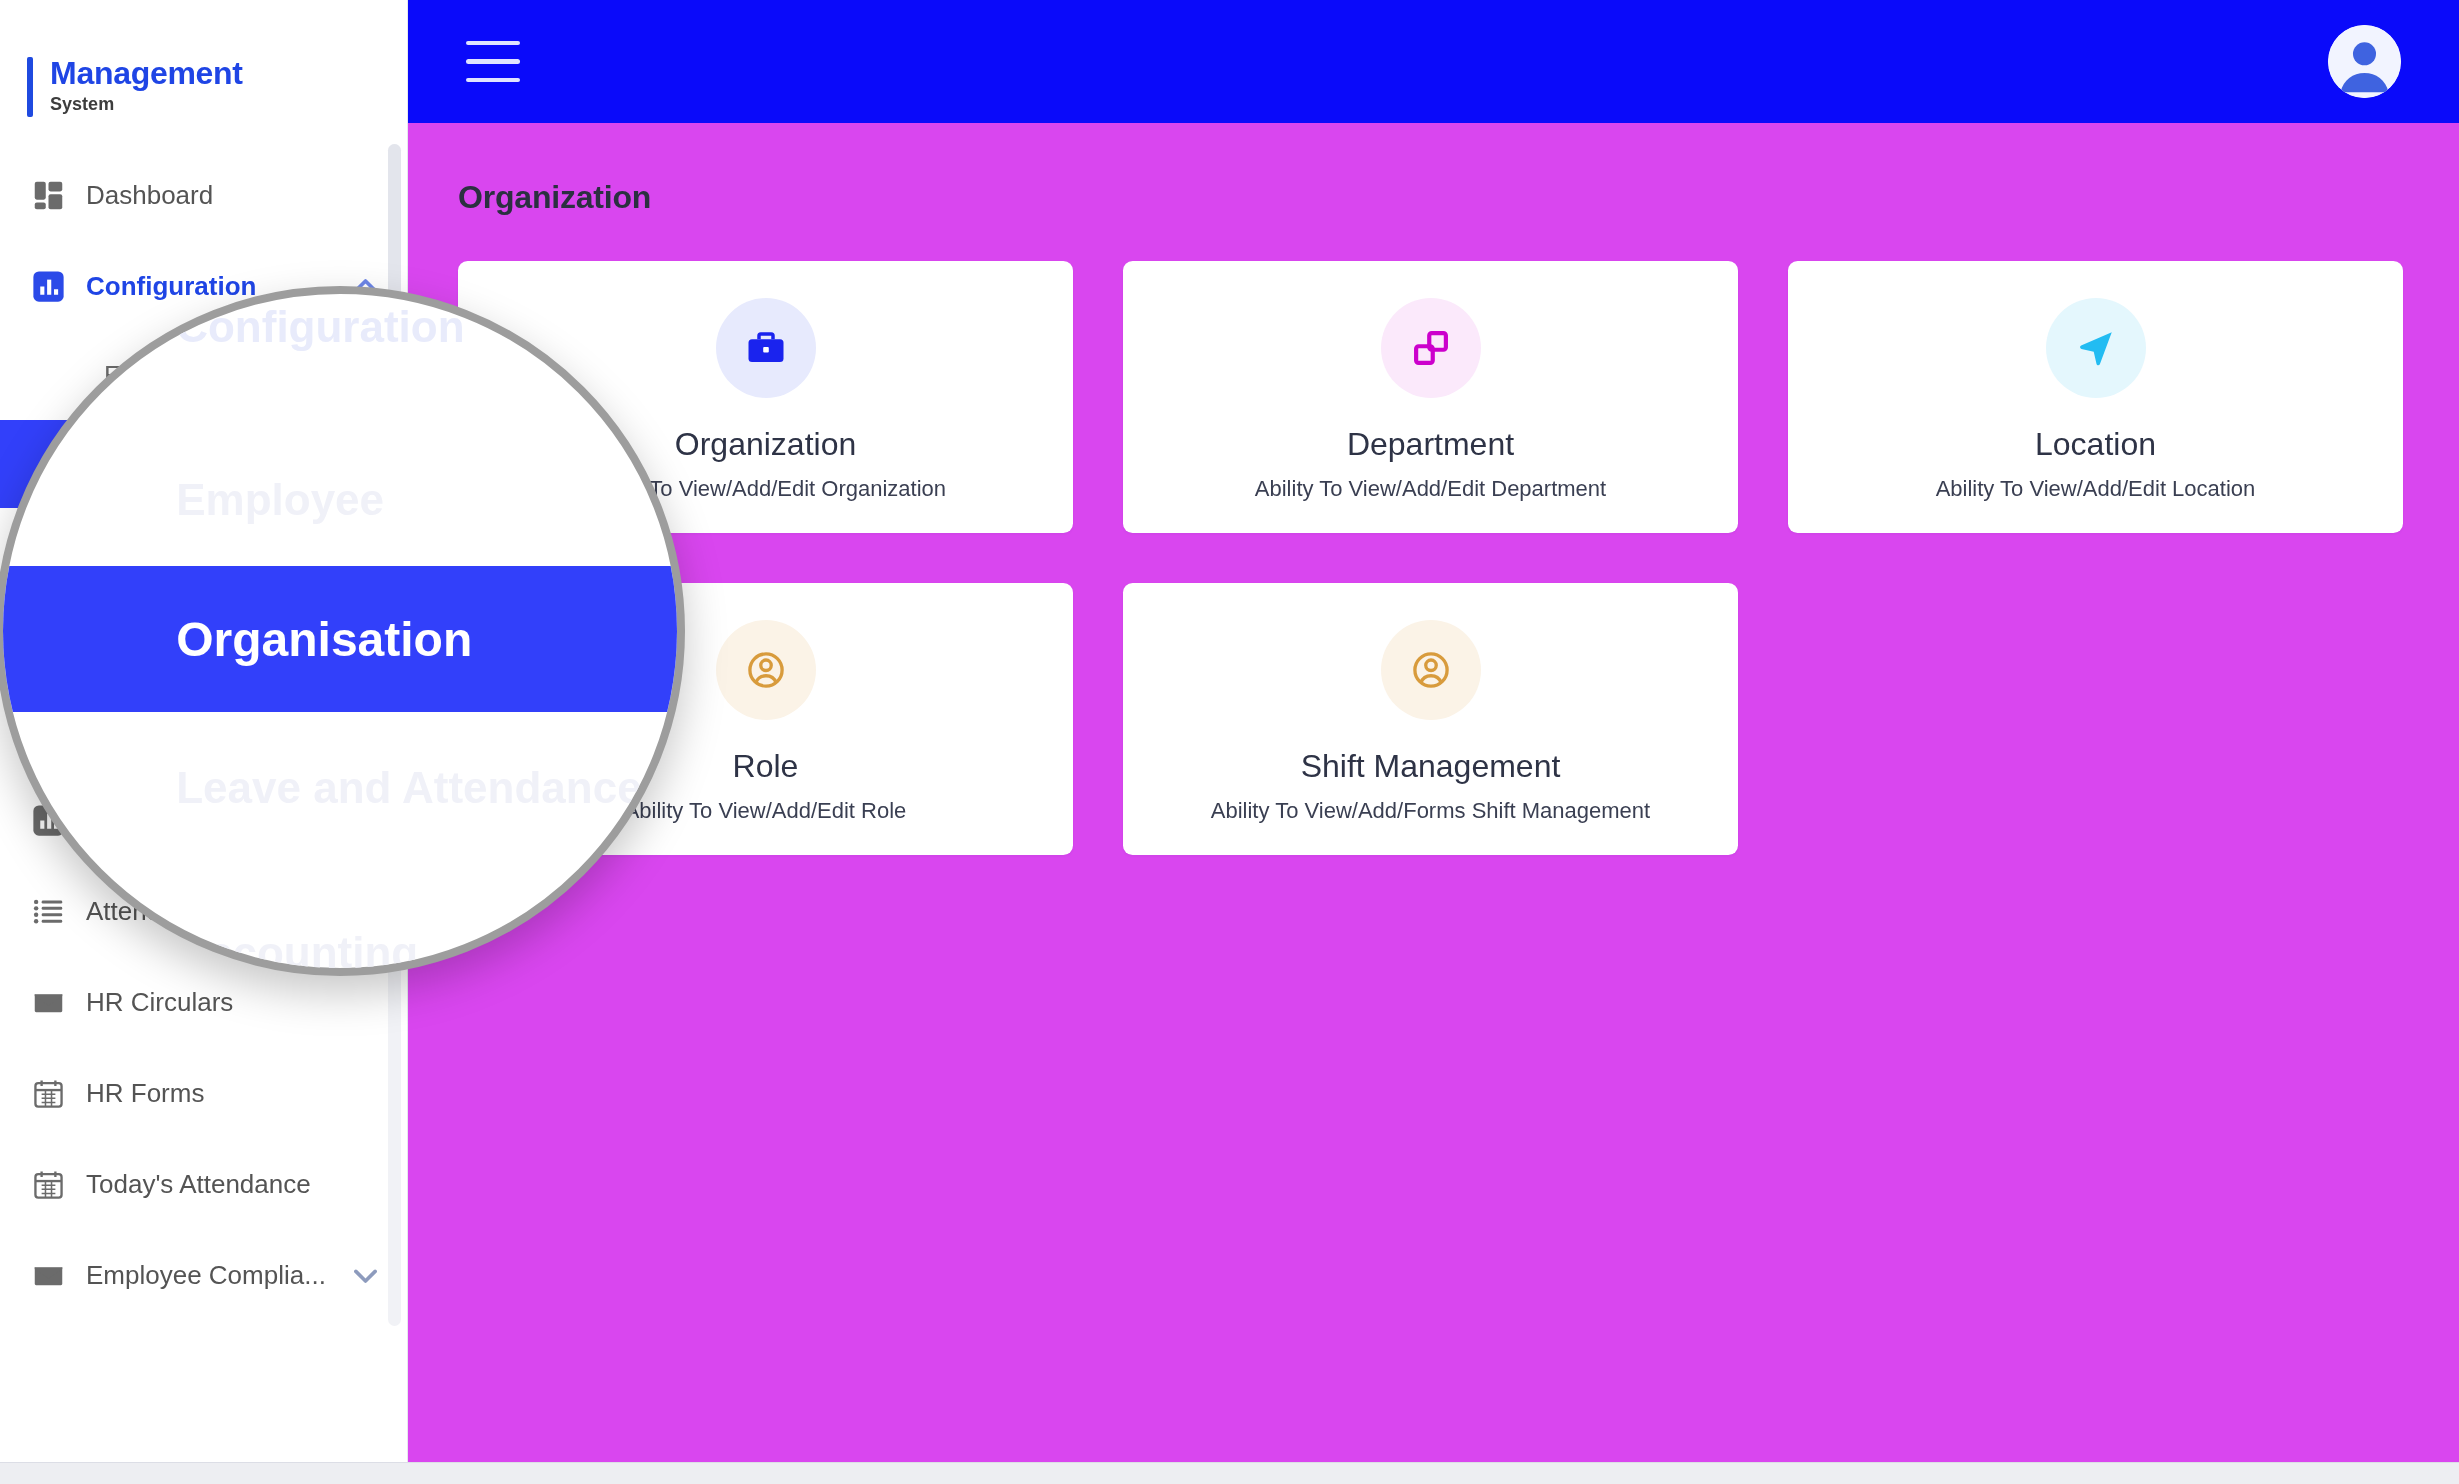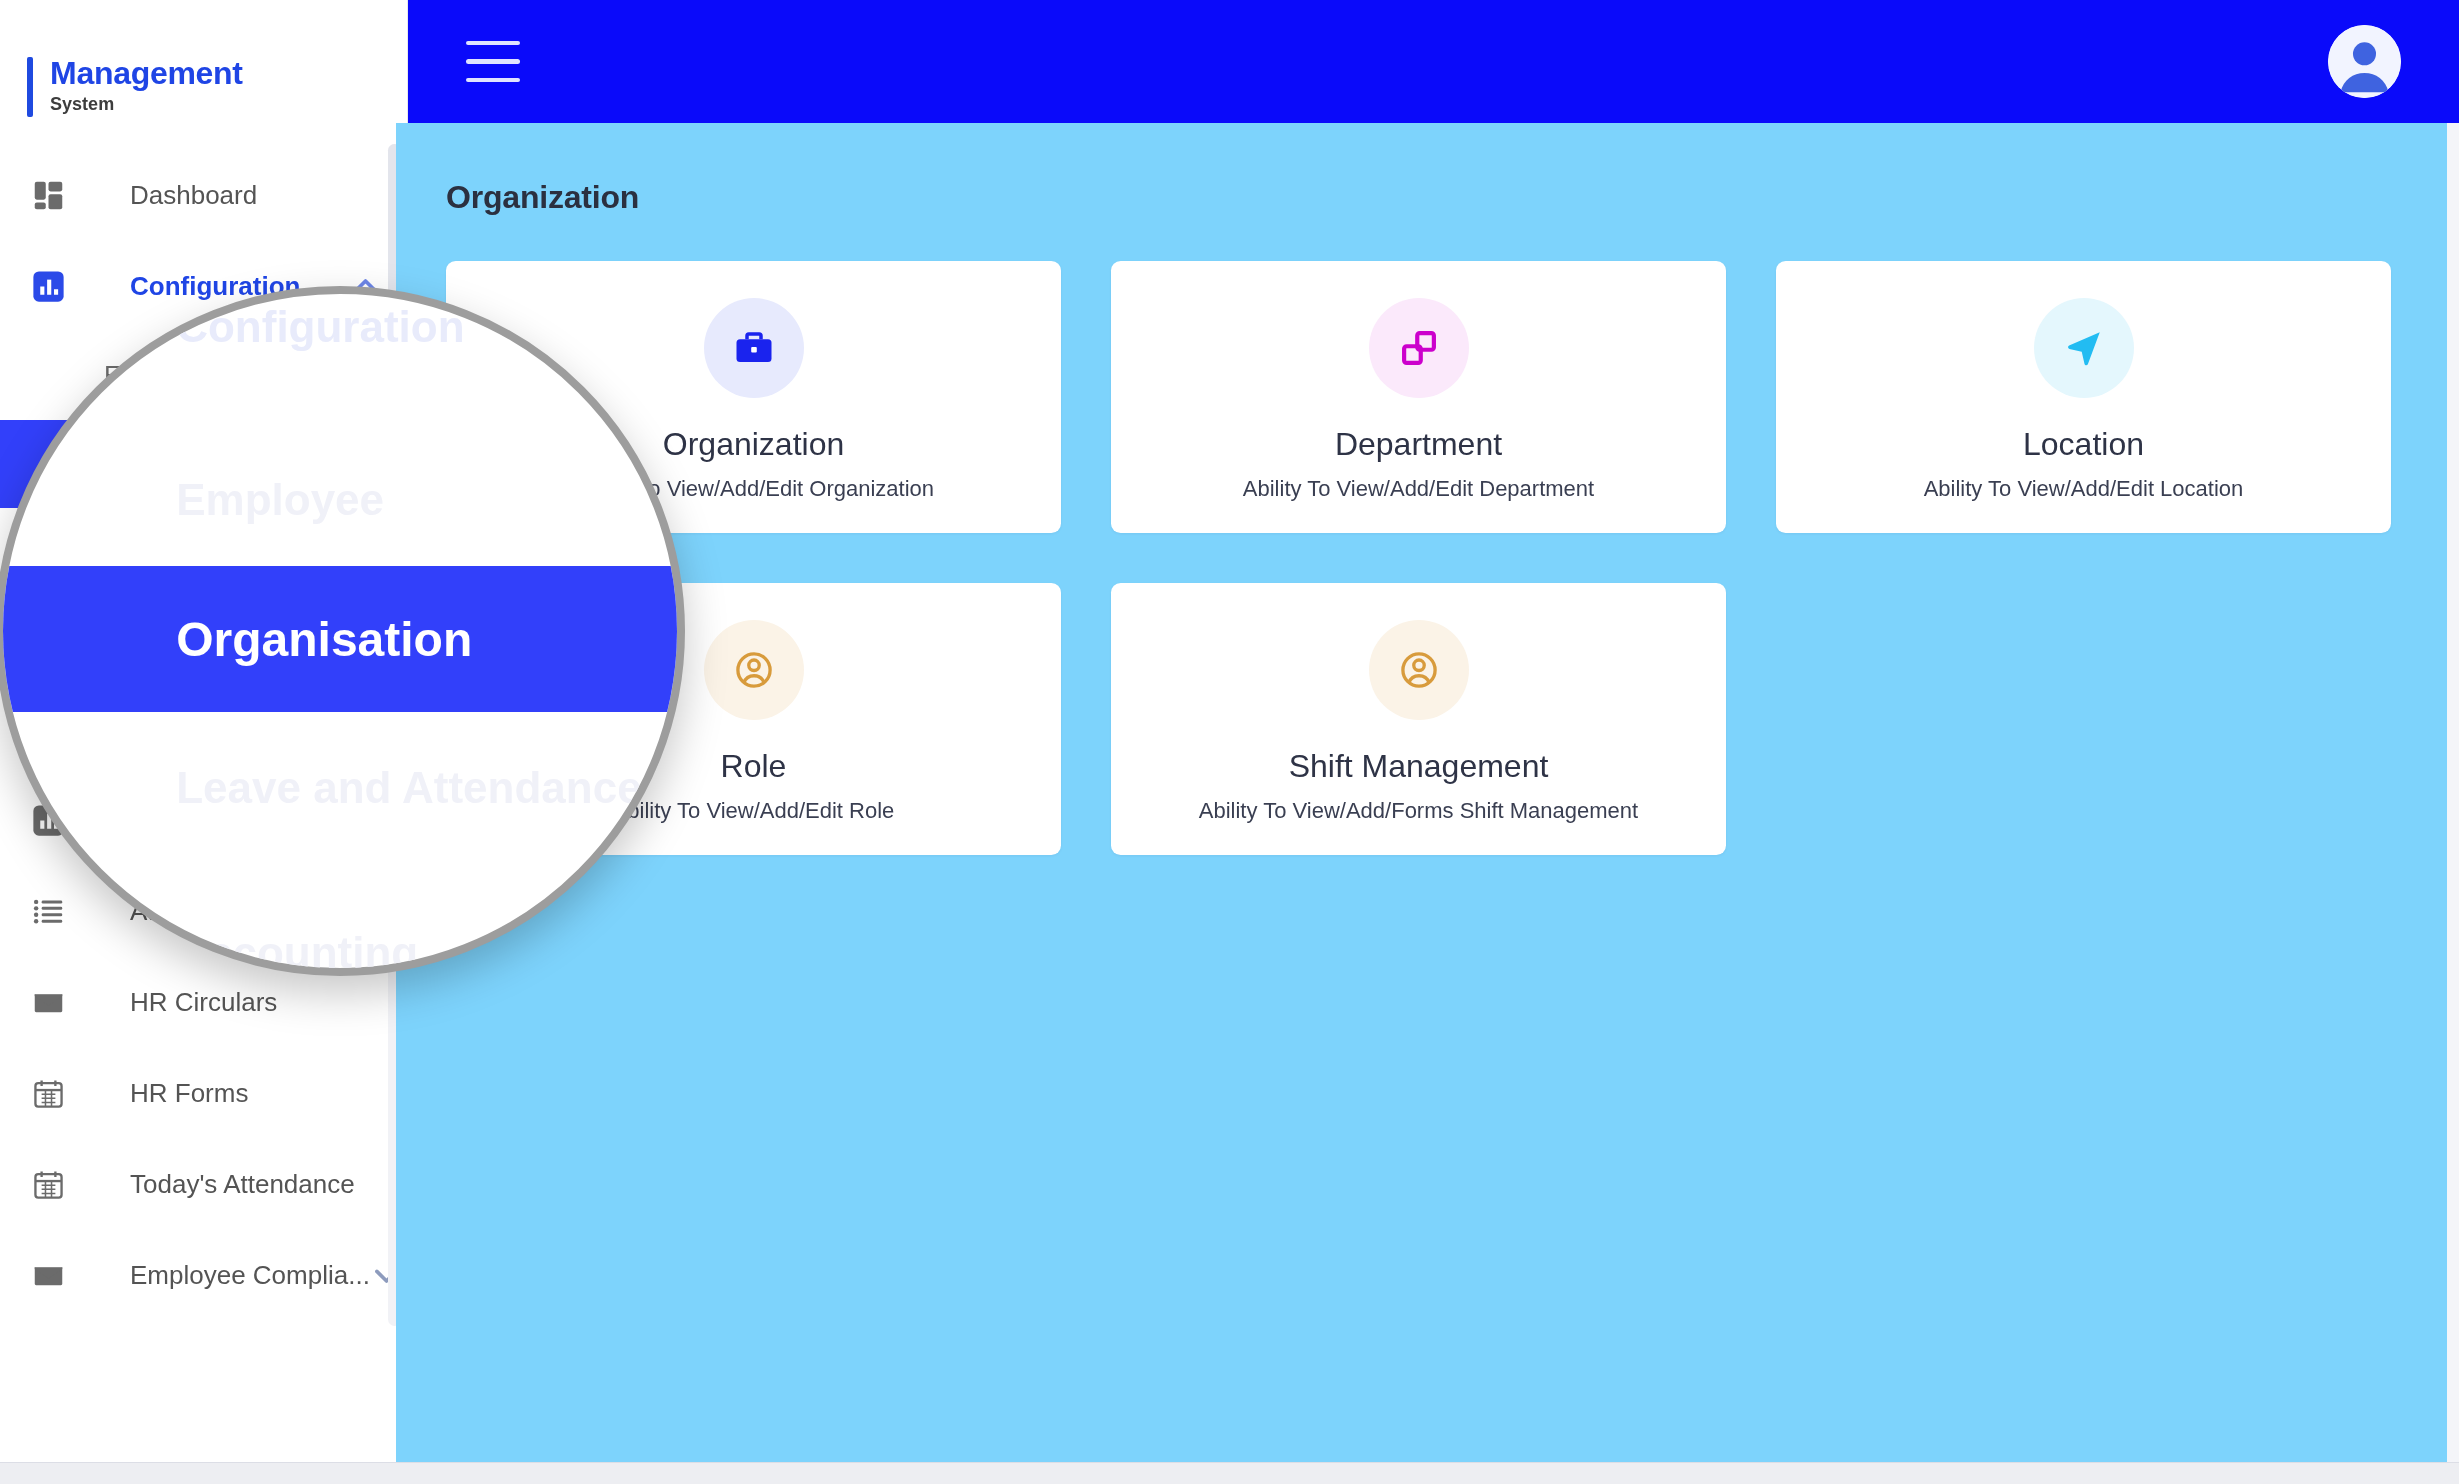--- a/index.html
+++ b/index.html
@@ -28,21 +28,21 @@
 
   .nav { margin-top: 7.7px; }
   .nav-item {
     display: flex; align-items: center;
     height: 91px; padding-left: 29px; padding-right: 25px;
     cursor: pointer; position: relative;
   }
   .nav-icon { width: 38px; height: 38px; flex: 0 0 38px; margin-right: 19px;
               display: flex; align-items: center; justify-content: center; color: #6b6b6b; }
   .nav-icon svg { display: block; }
-  .nav-label { font-size: 26px; color: #545454; white-space: nowrap; margin-left: 44px; }
+  .nav-label { font-size: 26px; color: #545454; white-space: nowrap; }
   .nav-item.active .nav-label { color: #1f45e5; font-weight: 700; }
   .nav-item.active .nav-icon { color: #2b4ae8; }
   .nav-chev { margin-left: auto; color: #8d9bbd; display: flex; align-items: center; }
   .nav-item.active .nav-chev { color: #6d86e8; }
 
   .sub-list { }
   .sub-item {
     height: 88px; display: flex; align-items: center;
     padding-left: 104px; font-size: 26px; color: #6a6a6a; cursor: pointer;
   }
@@ -70,23 +70,23 @@
   .avatar {
     margin-left: auto; margin-right: 58px;
     width: 73px; height: 73px; border-radius: 50%;
     background: #eef1ff; display: flex; align-items: center; justify-content: center;
     overflow: hidden; cursor: pointer;
   }
   .avatar svg { display: block; }
 
   
   .content {
-    position: absolute; left: 396px; top: 123px;
+    position: absolute; left: 408px; top: 123px;
     width: 2051px; height: 1339px;
-    background: #7dd3fc;
+    background: #d946ef;
     padding: 56px 40px 0 50px;
   }
   .page-title { font-size: 32px; font-weight: 700; color: #2b3040; letter-spacing: -0.2px; }
 
   .card-grid {
     margin-top: 45px;
     display: grid;
     grid-template-columns: repeat(3, 1fr);
     gap: 50px 50px;
     width: 1945px;

